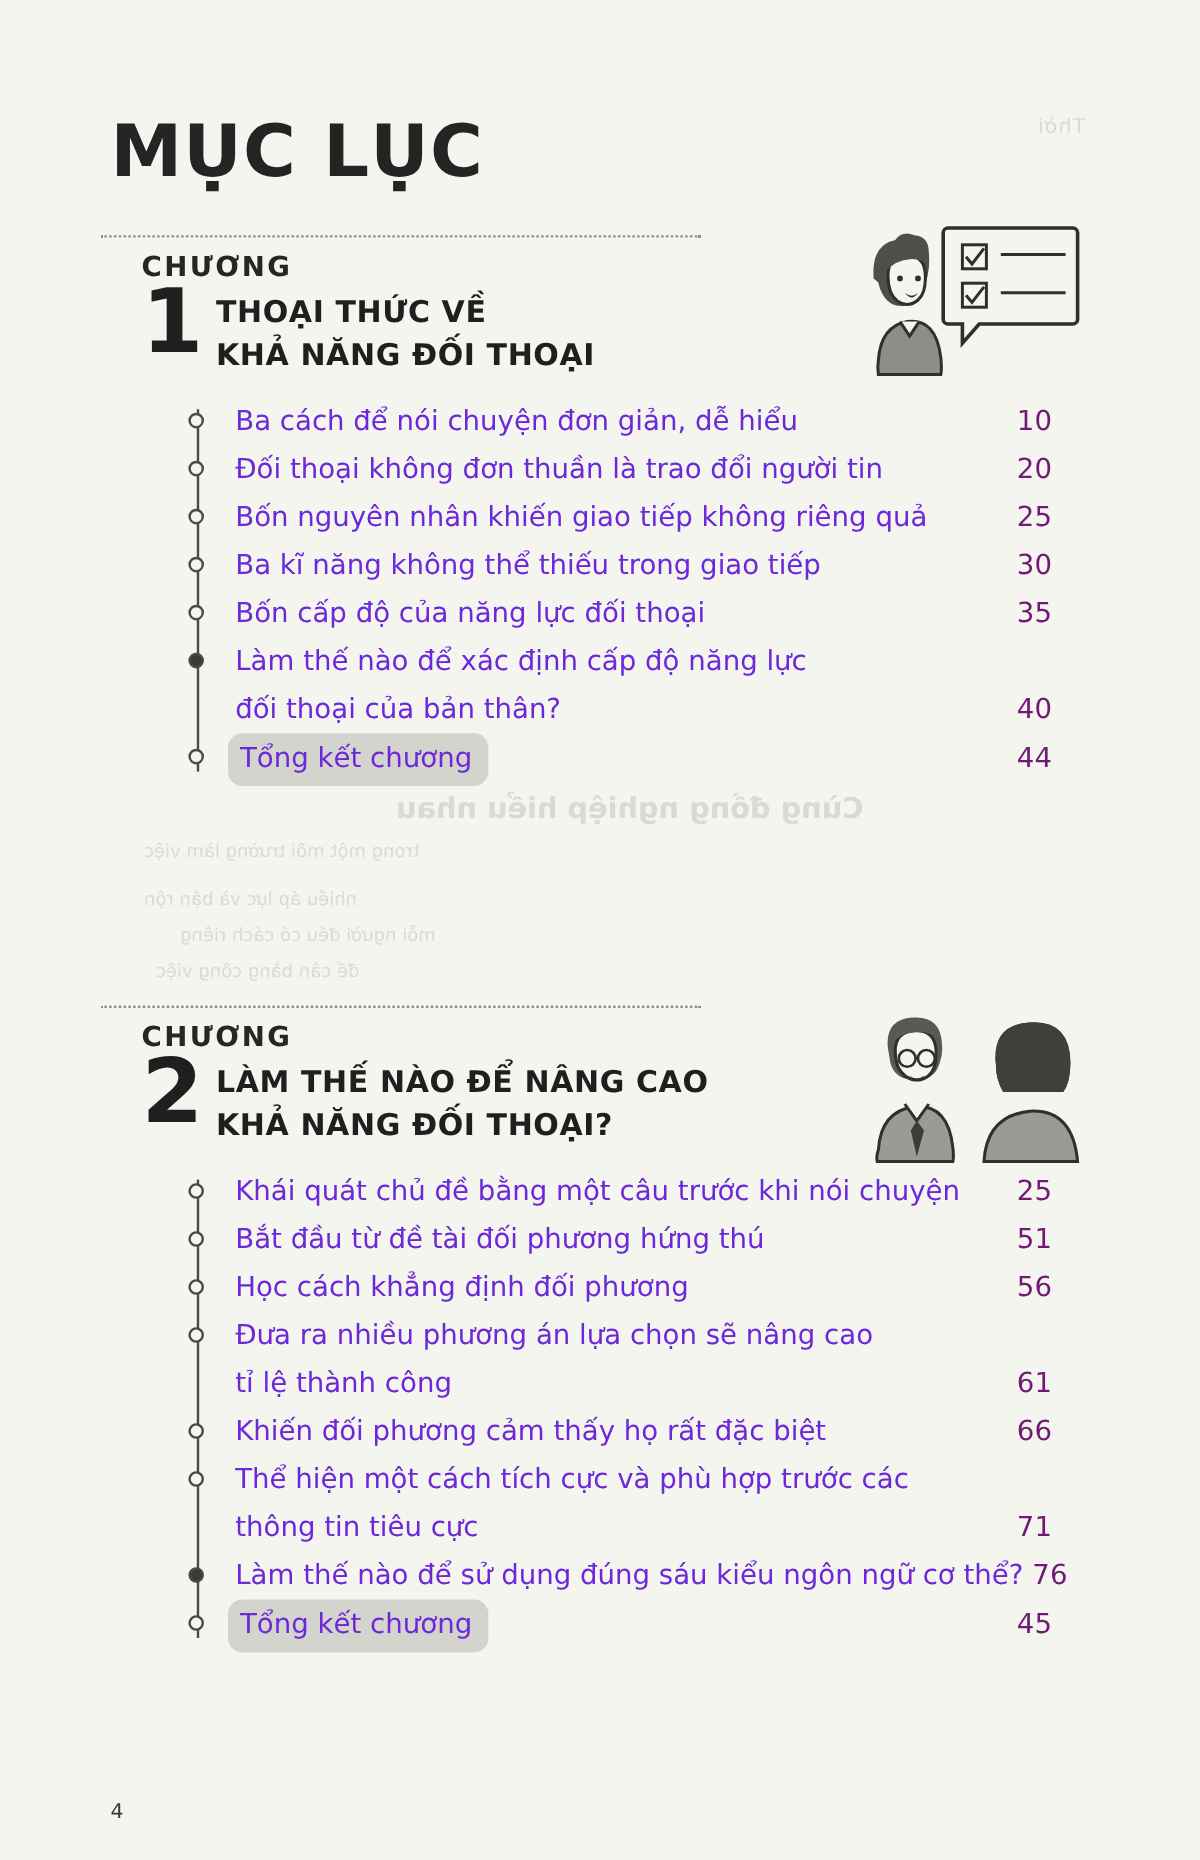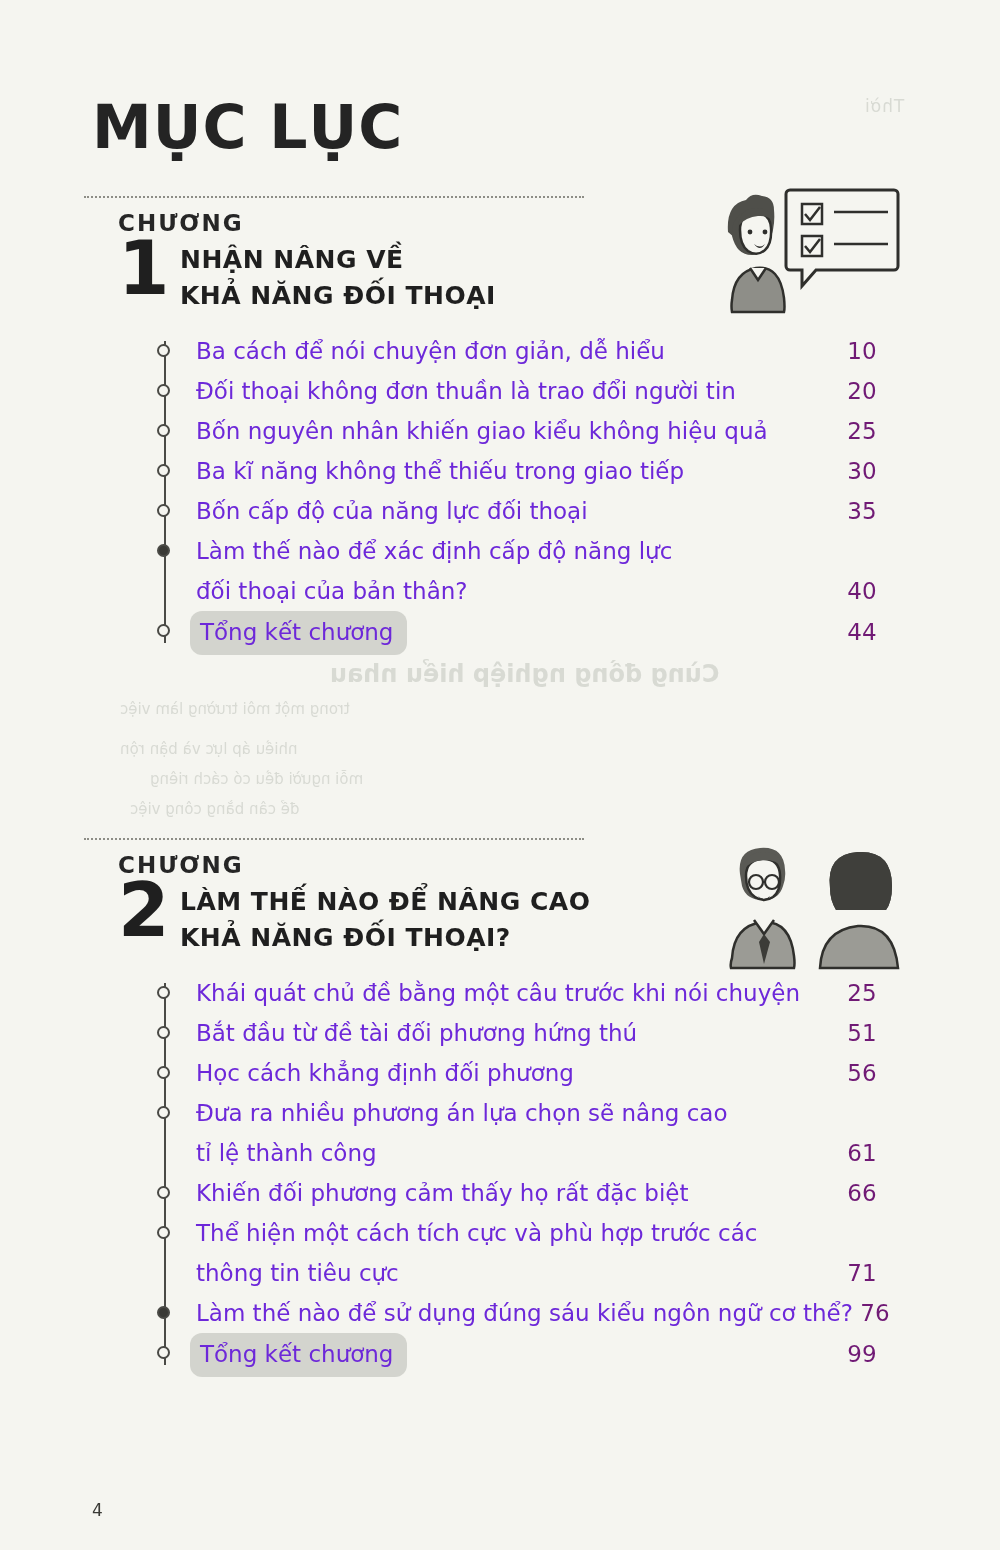--- a/index.html
+++ b/index.html
@@ -220,21 +220,21 @@
       <path d="M118 58 q-4 -34 28 -36 q34 -2 34 34 q0 16 -6 24 h-50 q-6 -10 -6 -22 z" fill="#3f3f3b"></path>
     </svg>
   </div>
 
   <section class="chapter c1">
     <div class="dotline"></div>
     <div class="chapter-label">CHƯƠNG</div>
     <div class="chapter-head">
       <div class="chapter-num">1</div>
       <div class="chapter-titles">
-        <div class="chapter-title-line">NHẬN NÂNG VỀ</div>
+        <div class="chapter-title-line">THOẠI THỨC VỀ</div>
         <div class="chapter-title-line">KHẢ NĂNG ĐỐI THOẠI</div>
       </div>
     </div>
 
     <div class="toc">
       <div class="toc-spine"></div>
 
       <div class="toc-row">
         <span class="bullet"></span>
         <span class="toc-text">Ba cách để nói chuyện đơn giản, dễ hiểu</span>
@@ -245,21 +245,21 @@
 
       <div class="toc-row">
         <span class="bullet"></span>
         <span class="toc-text">Đối thoại không đơn thuần là trao đổi người tin</span>
         <span class="toc-fill"></span>
         <span class="toc-page">20</span>
       </div>
 
       <div class="toc-row">
         <span class="bullet"></span>
-        <span class="toc-text">Bốn nguyên nhân khiến giao kiểu không hiệu quả</span>
+        <span class="toc-text">Bốn nguyên nhân khiến giao tiếp không riêng quả</span>
         <span class="toc-fill"></span>
         <span class="toc-page">25</span>
       </div>
 
       <div class="toc-row">
         <span class="bullet"></span>
         <span class="toc-text">Ba kĩ năng không thể thiếu trong giao tiếp</span>
         <span class="toc-fill"></span>
         <span class="toc-page">30</span>
       </div>
@@ -368,19 +368,19 @@
         <span class="bullet filled"></span>
         <span class="toc-text">Làm thế nào để sử dụng đúng sáu kiểu ngôn ngữ cơ thể?</span>
         <span class="toc-fill"></span>
         <span class="toc-page">76</span>
       </div>
 
       <div class="toc-row">
         <span class="bullet"></span>
         <span class="toc-text highlight">Tổng kết chương</span>
         <span class="toc-fill"></span>
-        <span class="toc-page">99</span>
+        <span class="toc-page">45</span>
       </div>
     </div>
   </section>
 
   <div class="page-number">4</div>
 </div>
 
 </body></html>

